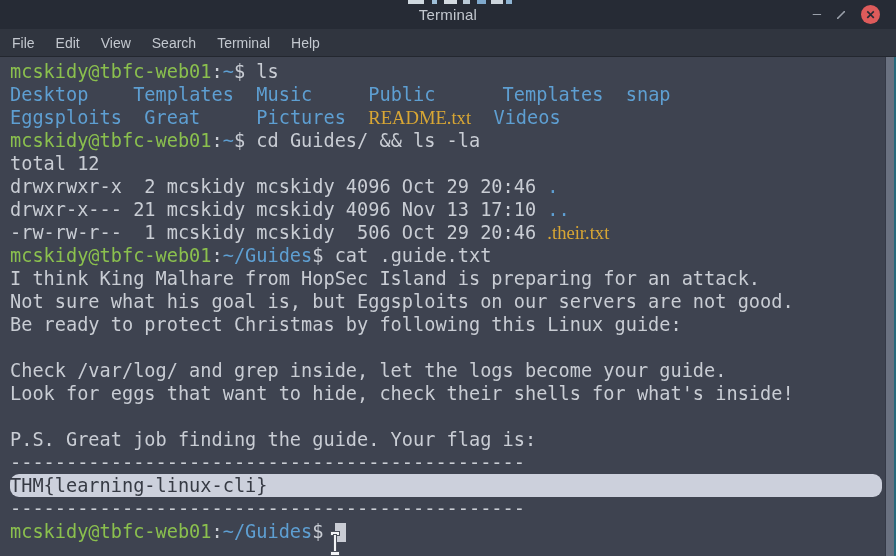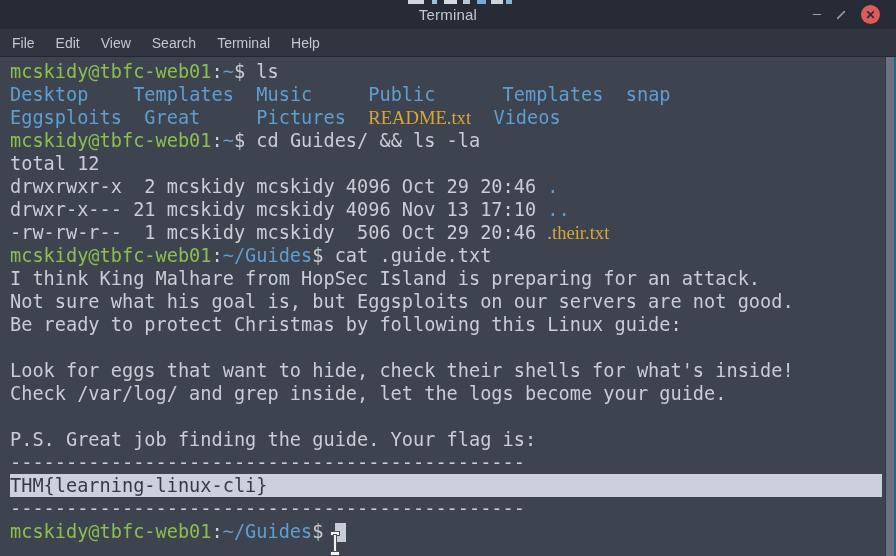--- a/index.html
+++ b/index.html
@@ -28,21 +28,21 @@
     padding-left:9px;border-bottom:1px solid #23272f;}
   .menu-item{color:var(--chrome_fg);font-size:14px;padding:3px 3px;cursor:default;}
 
   
   #terminal{position:relative;height:499px;background:var(--term_bg);
     border-right:2px solid var(--border_teal);}
   #terminal-screen{position:absolute;left:0;top:0;right:12px;bottom:0;
     padding:3px 0 0 10px;font-family:"DejaVu Sans Mono",monospace;
     font-size:18.6px;color:var(--term_fg);}
   .trow{height:23px;line-height:23px;white-space:pre;}
-  .trow.selected{background:var(--sel_bg);color:var(--sel_fg);}
+  .trow.selected{background:var(--sel_bg);color:var(--sel_fg);border-radius:9px;}
   .trow.selected span{color:var(--sel_fg) !important;}
   .c-fg{color:var(--term_fg);}
   .c-green{color:var(--green);}
   .c-blue{color:var(--blue);}
   .c-orange{color:var(--orange);font-family:Liberation Serif, serif;}
   .block-cursor{display:inline-block;width:11px;height:19px;background:#c9ccd4;vertical-align:text-bottom;}
 
   
   #scrollbar{position:absolute;right:0;top:0;width:10px;height:499px;background:var(--term_bg);}
   #scrollbar-thumb{position:absolute;left:1px;top:0;width:9px;height:499px;background:var(--scroll_thumb);
@@ -102,22 +102,22 @@
         <div class="trow"><span class="c-green">mcskidy@tbfc-web01</span><span class="c-fg">:</span><span class="c-blue">~</span><span class="c-fg">$ cd Guides/ &amp;&amp; ls -la</span></div>
         <div class="trow"><span class="c-fg">total 12</span></div>
         <div class="trow"><span class="c-fg">drwxrwxr-x  2 mcskidy mcskidy 4096 Oct 29 20:46 </span><span class="c-blue">.</span></div>
         <div class="trow"><span class="c-fg">drwxr-x--- 21 mcskidy mcskidy 4096 Nov 13 17:10 </span><span class="c-blue">..</span></div>
         <div class="trow"><span class="c-fg">-rw-rw-r--  1 mcskidy mcskidy  506 Oct 29 20:46 </span><span class="c-orange">.their.txt</span></div>
         <div class="trow"><span class="c-green">mcskidy@tbfc-web01</span><span class="c-fg">:</span><span class="c-blue">~/Guides</span><span class="c-fg">$ cat .guide.txt</span></div>
         <div class="trow"><span class="c-fg">I think King Malhare from HopSec Island is preparing for an attack.</span></div>
         <div class="trow"><span class="c-fg">Not sure what his goal is, but Eggsploits on our servers are not good.</span></div>
         <div class="trow"><span class="c-fg">Be ready to protect Christmas by following this Linux guide:</span></div>
         <div class="trow"></div>
+        <div class="trow"><span class="c-fg">Check /var/log/ and grep inside, let the logs become your guide.</span></div>
         <div class="trow"><span class="c-fg">Look for eggs that want to hide, check their shells for what's inside!</span></div>
-        <div class="trow"><span class="c-fg">Check /var/log/ and grep inside, let the logs become your guide.</span></div>
         <div class="trow"></div>
         <div class="trow"><span class="c-fg">P.S. Great job finding the guide. Your flag is:</span></div>
         <div class="trow"><span class="c-fg">----------------------------------------------</span></div>
         <div class="trow selected"><span class="c-fg">THM{learning-linux-cli}</span></div>
         <div class="trow"><span class="c-fg">----------------------------------------------</span></div>
         <div class="trow"><span class="c-green">mcskidy@tbfc-web01</span><span class="c-fg">:</span><span class="c-blue">~/Guides</span><span class="c-fg">$ </span><span class="block-cursor"></span></div>
       </div>
     <div id="scrollbar">
       <div id="scrollbar-thumb"></div>
     </div>

